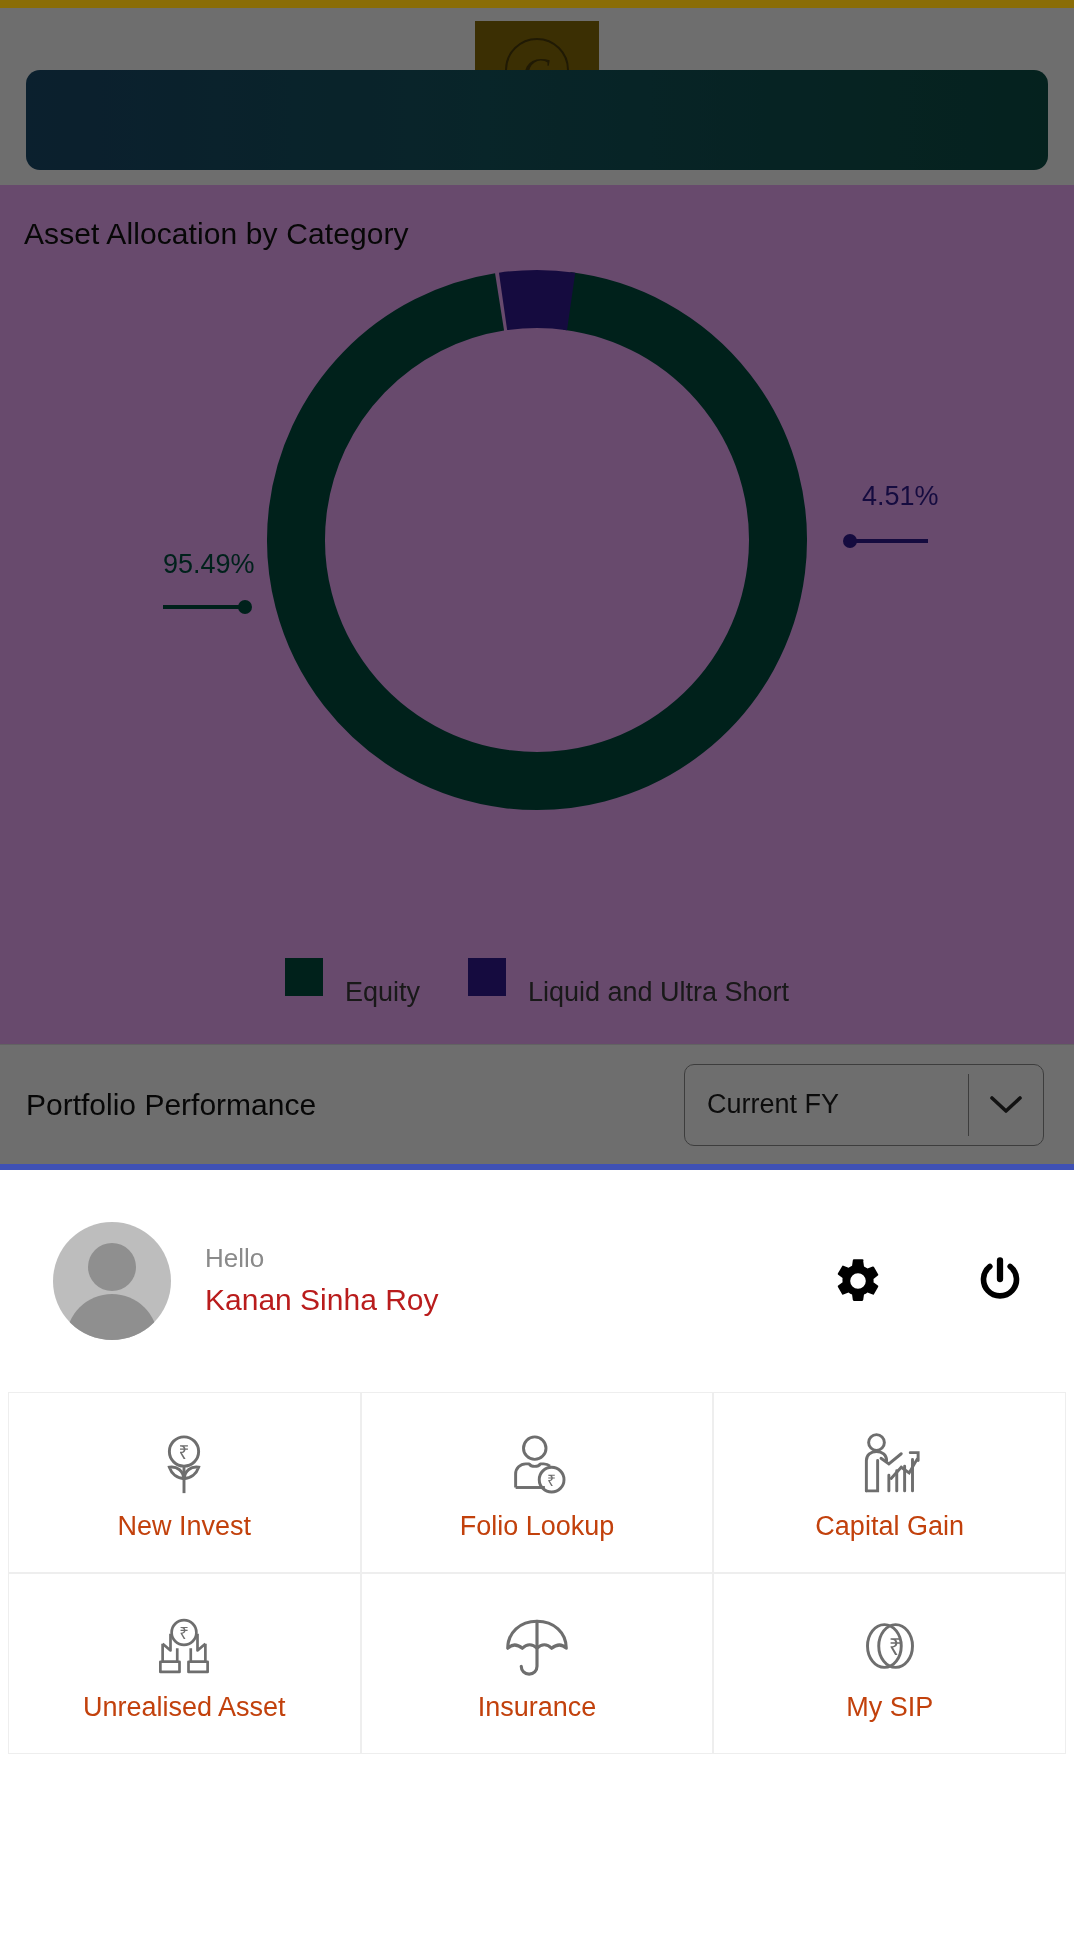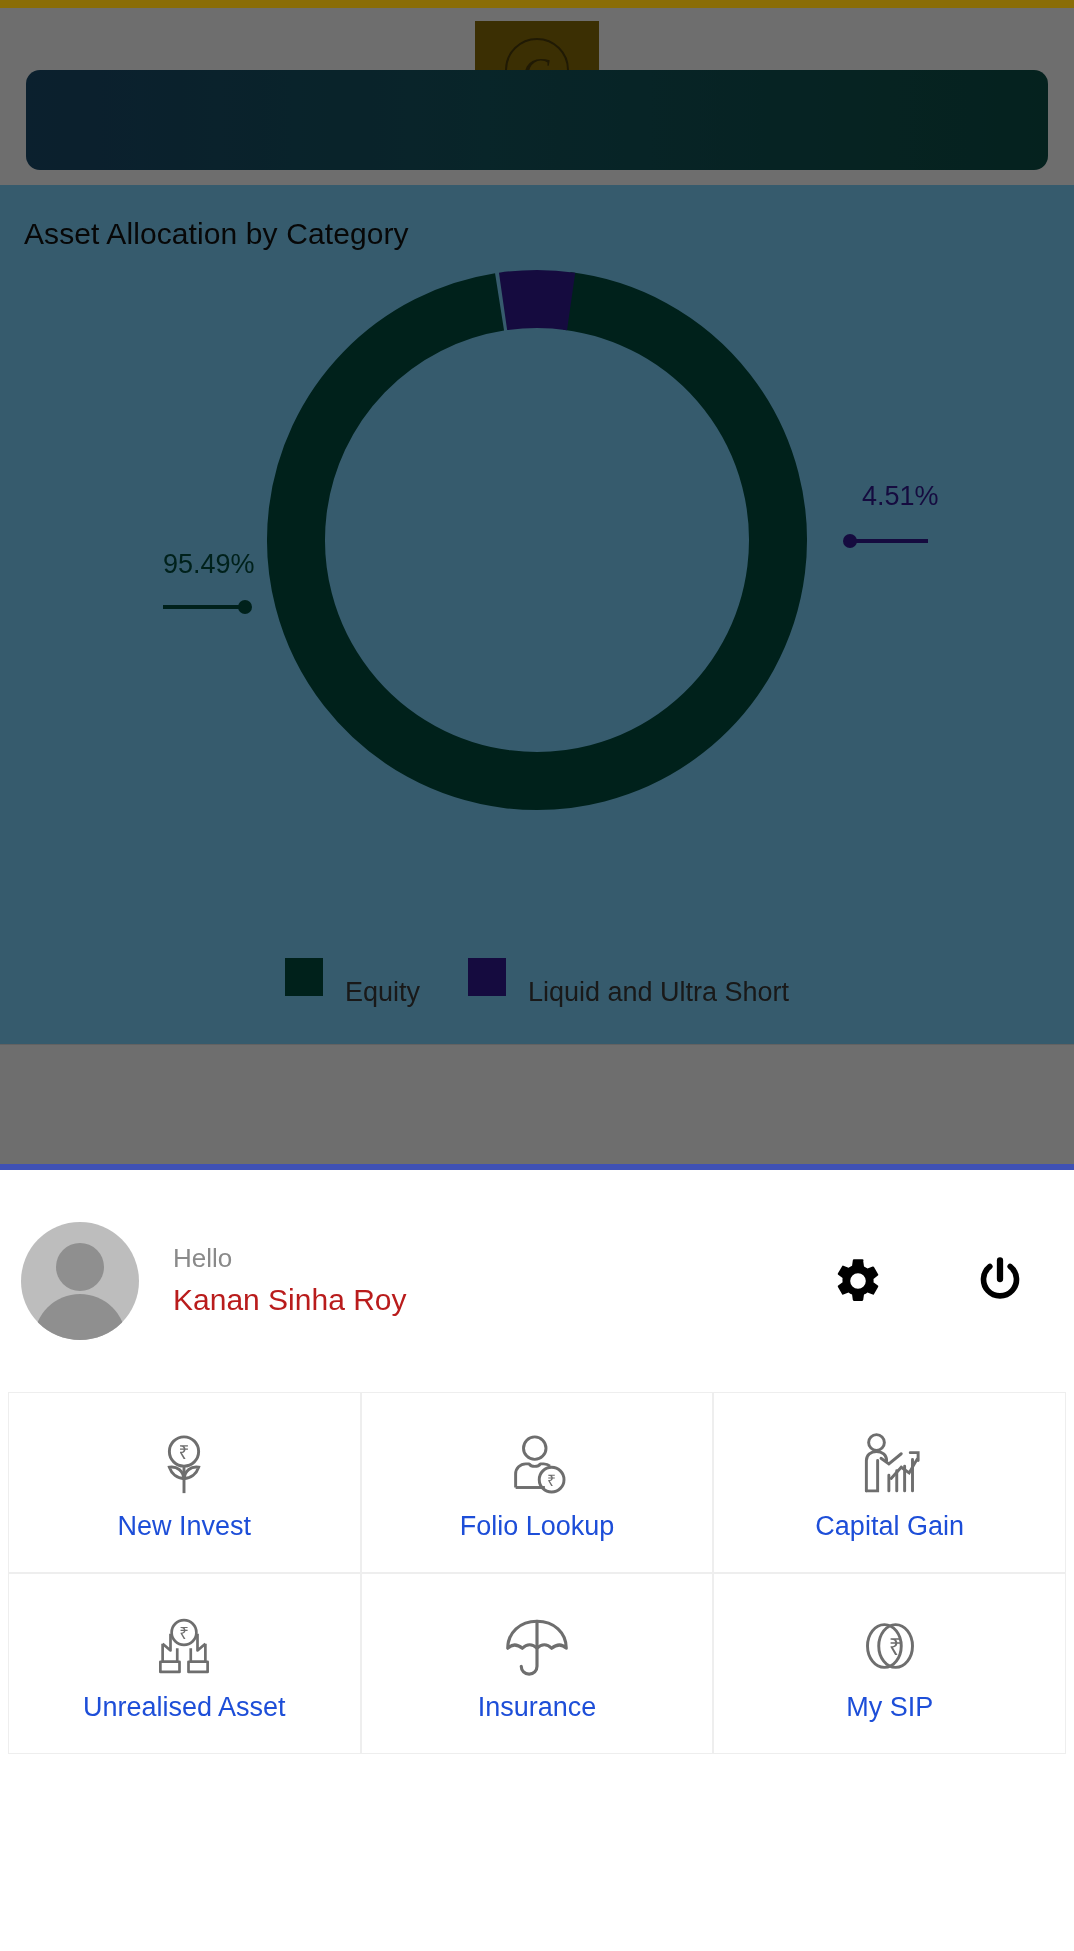--- a/index.html
+++ b/index.html
@@ -62,21 +62,21 @@
   
   .grad-card {
     position:absolute; left:26px; top:70px; width:1022px; height:100px;
     background: linear-gradient(90deg, #1b4a6b 0%, #14565f 45%, #0c4f47 100%);
     border-radius: 14px;
   }
 
   
   .chart-card {
     position:absolute; left:0; top:185px; width:1074px; height:860px;
-    background:#7dd3fc;
+    background:#f0abfc;
     border-bottom:1px solid #e3e3e3;
   }
   .chart-title {
     position:absolute; left:24px; top:32px;
     font-size:30px; color:#111; letter-spacing:0.1px;
   }
   .donut-wrap { position:absolute; left:0; top:70px; width:1074px; height:640px; }
   .legend {
     position:absolute; left:0; top:760px; width:1074px;
     display:flex; align-items:center; justify-content:center; gap:48px;
@@ -104,21 +104,22 @@
   
   #sheet {
     position:absolute; left:0; top:1164px; width:1074px; height:787px;
     background:#ffffff;
     border-top:6px solid #3f51b5;
     z-index:80;
   }
   .sheet-header {
     position:relative; height:222px;
     display:flex; align-items:center;
-    padding: 0 36px 0 21px;
+    padding: 0 36px 0 41px;
+    margin-left: 12px;
   }
   .avatar {
     width:118px; height:118px; border-radius:50%;
     background:#bdbdbd; position:relative; overflow:hidden; flex:none;
   }
   .avatar::before {
     content:""; position:absolute; left:50%; top:21px; transform:translateX(-50%);
     width:48px; height:48px; border-radius:50%; background:#8f8f8f;
   }
   .avatar::after {
@@ -138,21 +139,21 @@
     padding: 0 8px 0 8px;
   }
   .tile {
     height:181px; background:#ffffff;
     border:1px solid #eeeeee;
     display:flex; flex-direction:column; align-items:center; justify-content:center;
     gap:10px;
   }
   .tile.empty { border:none; background:#ffffff; }
   .tile-icon { height:78px; display:flex; align-items:flex-end; justify-content:center; }
-  .tile-label { font-size:27px; color:#1d4ed8; }
+  .tile-label { font-size:27px; color:#c2410c; }
 
   svg { display:block; }
 </style>
 </head>
 <body>
 
 <div id="screen">
 
   <div id="backdrop">
 
@@ -197,20 +198,32 @@
           <span class="legend-swatch" style="background:#004d40"></span>
           <span class="legend-label">Equity</span>
         </div>
         <div class="legend-item">
           <span class="legend-swatch" style="background:#311b92"></span>
           <span class="legend-label">Liquid and Ultra Short</span>
         </div>
       </div>
     </div>
 
+    <div class="perf-row">
+      <div class="perf-title">Portfolio Performance</div>
+      <div class="fy-select">
+        <span class="fy-value">Current FY</span>
+        <span class="fy-divider"></span>
+        <span class="fy-chev">
+          <svg width="34" height="22" viewBox="0 0 34 22">
+              <path d="M3 4 L17 17 L31 4" fill="none" stroke="#2b2b2b" stroke-width="3.6" stroke-linecap="round" stroke-linejoin="round"></path>
+            </svg>
+        </span>
+      </div>
+    </div>
 
     <div id="scrim"></div>
     <div class="statusbar"></div>
   </div>
 
   <div id="sheet">
 
     <div class="sheet-header">
       <div class="avatar"></div>
       <div class="greet">

